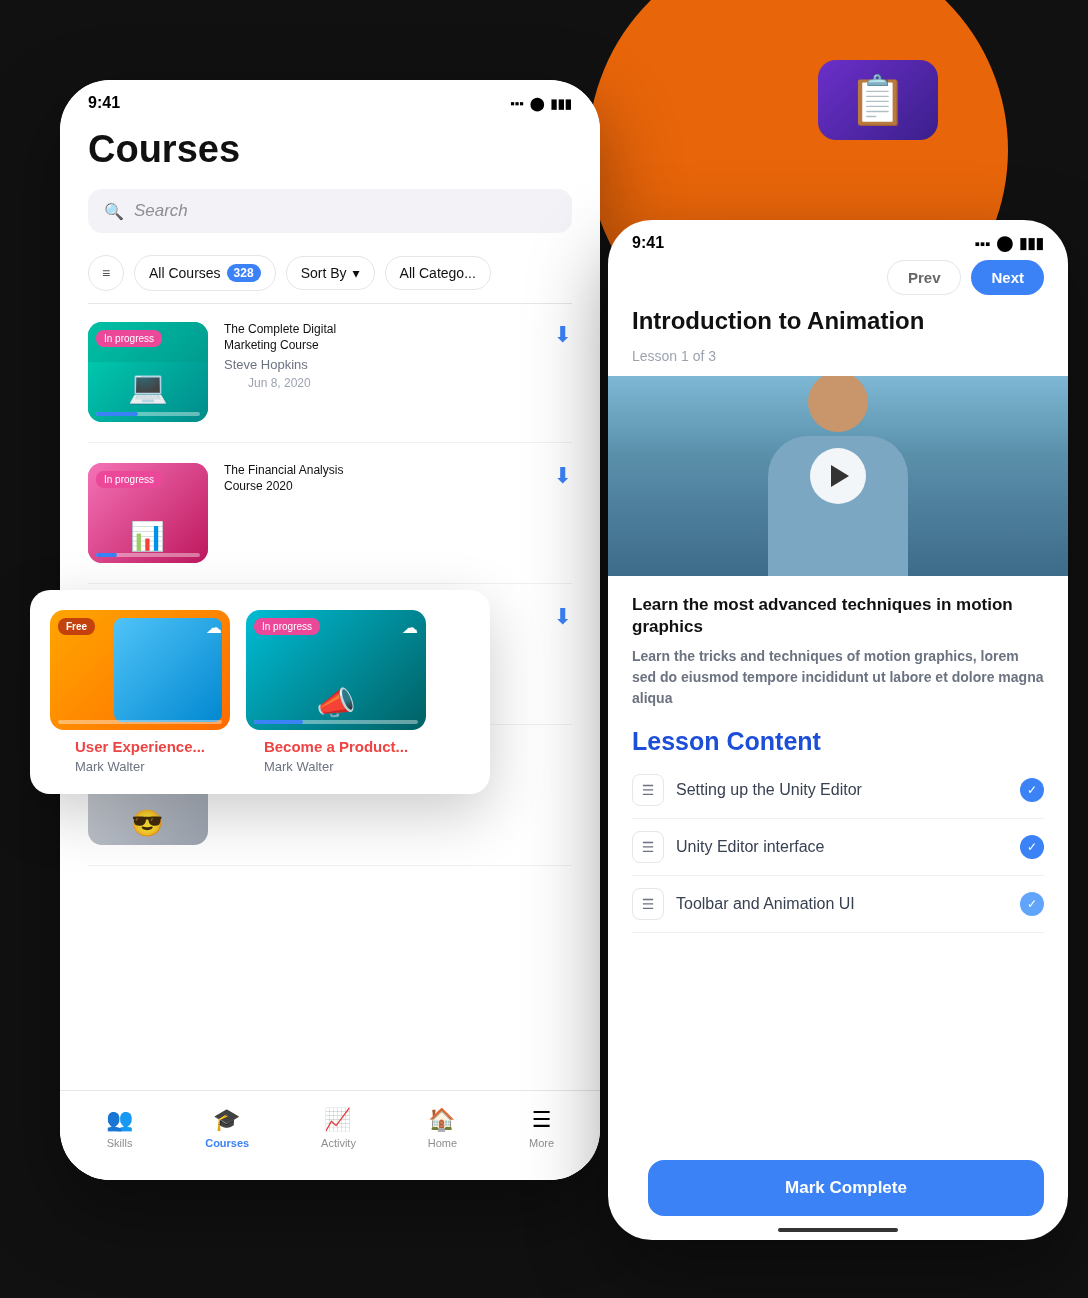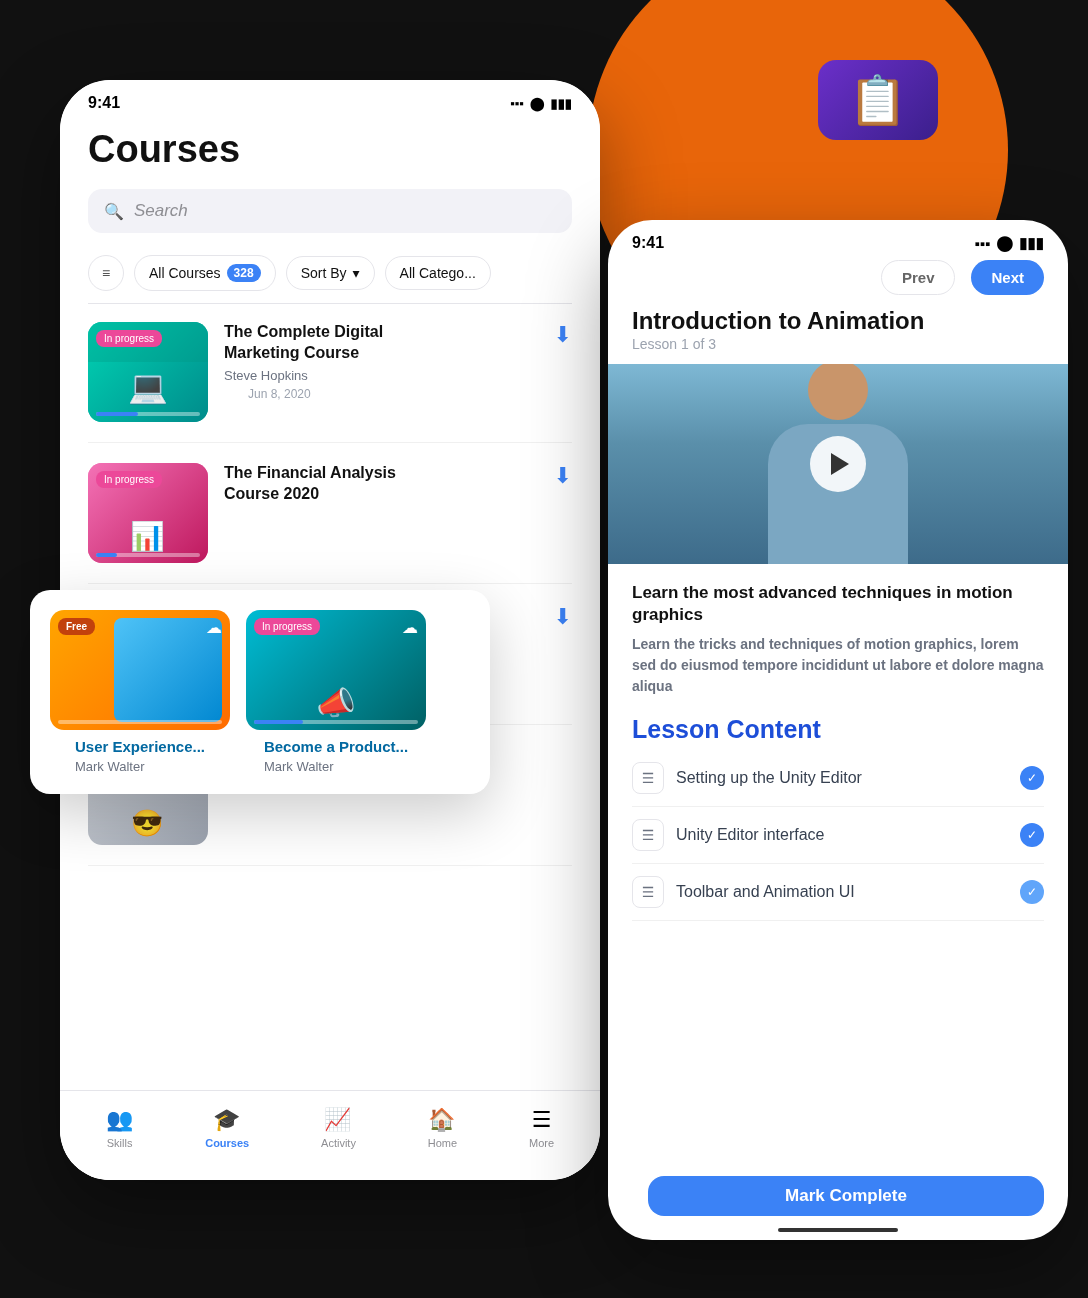--- a/index.html
+++ b/index.html
@@ -240,22 +240,22 @@
       height: 100%;
       background: #3B82F6;
       border-radius: 2px;
     }
 
     .course-info {
       flex: 1;
     }
 
     .course-title {
-      font-size: 16px;
-      font-weight: 700;
+      font-size: 12px;
+      font-weight: 400;
       color: #111;
       line-height: 1.3;
       margin-bottom: 4px;
     }
 
     .course-author {
       font-size: 13px;
       color: #6B7280;
       margin-bottom: 4px;
     }
@@ -325,21 +325,21 @@
       height: 120px;
       border-radius: 14px;
       overflow: hidden;
       flex-shrink: 0;
       position: relative;
     }
 
     .float-title {
       font-size: 15px;
       font-weight: 700;
-      color: #0369a1;
+      color: #ef4444;
       margin-bottom: 4px;
     }
 
     .float-author {
       font-size: 13px;
       color: #6B7280;
     }
 
     
     .phone-2 {
@@ -368,21 +368,21 @@
       align-items: center;
       padding: 14px 24px 8px;
       font-size: 15px;
       font-weight: 600;
     }
 
     
     .prev-next-row {
       display: flex;
       justify-content: flex-end;
-      gap: 16px;
+      gap: 10px;
       padding: 0 24px 12px;
     }
 
     .prev-btn {
       padding: 8px 20px;
       border-radius: 20px;
       border: 1.5px solid #E5E5EA;
       background: #fff;
       font-size: 15px;
       font-weight: 600;
@@ -404,21 +404,21 @@
     
     .detail-header {
       padding: 0 24px 12px;
     }
 
     .detail-title {
       font-size: 24px;
       font-weight: 800;
       color: #111;
       line-height: 1.2;
-      margin-bottom: 0;
+      margin-bottom: 12px;
     }
 
     .detail-lesson-info {
       font-size: 14px;
       color: #9CA3AF;
     }
 
     
     .video-thumb {
       width: 100%;
@@ -546,21 +546,21 @@
       font-size: 12px;
       flex-shrink: 0;
     }
 
     
     .mark-complete-btn {
       position: absolute;
       bottom: 24px;
       left: 40px;
       right: 24px;
-      padding: 10px;
+      padding: 18px;
       background: #3B82F6;
       border-radius: 16px;
       text-align: center;
       font-size: 17px;
       font-weight: 700;
       color: #fff;
       cursor: pointer;
     }
 
     

